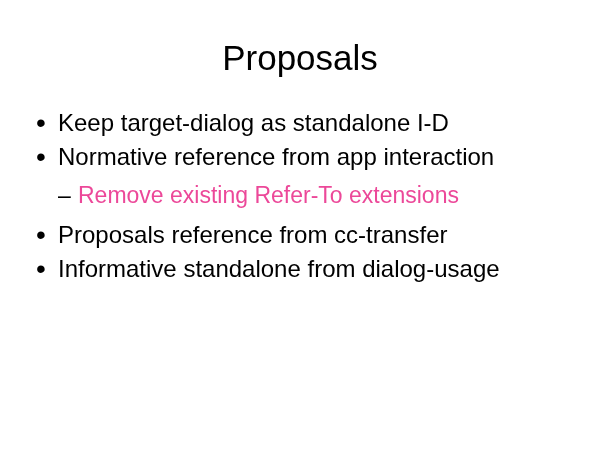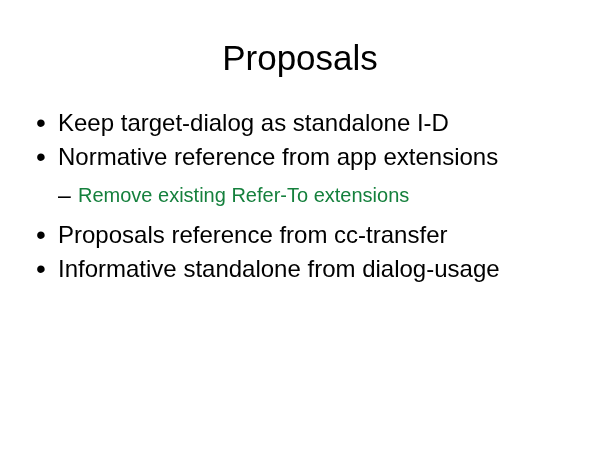--- a/index.html
+++ b/index.html
@@ -94,24 +94,24 @@
     top: 0;
     width: 18px;
     height: 30px;
     line-height: 30px;
     font-size: 23px;
     text-align: left;
     color: #000000;
   }
   .bullet-row.level2 .bullet-text {
     display: block;
-    font-size: 20px;
+    font-size: 23px;
     line-height: 30px;
     white-space: nowrap;
-    color: #15803d;
+    color: #ec4899;
   }
 
   
   .gap-before-sub { margin-top: 6px; }
   .gap-after-sub  { margin-top: 8px; }
 </style>
 </head>
 <body>
 
 <div class="slide">
@@ -120,21 +120,21 @@
 
   <div class="body-list">
 
     <div class="bullet-row level1">
       <span class="marker">•</span>
       <span class="bullet-text">Keep target-dialog as standalone I-D</span>
     </div>
 
     <div class="bullet-row level1">
       <span class="marker">•</span>
-      <span class="bullet-text">Normative reference from app extensions</span>
+      <span class="bullet-text">Normative reference from app interaction</span>
     </div>
 
     <div class="bullet-row level2 gap-before-sub">
       <span class="marker">–</span>
       <span class="bullet-text">Remove existing Refer-To extensions</span>
     </div>
 
     <div class="bullet-row level1 gap-after-sub">
       <span class="marker">•</span>
       <span class="bullet-text">Proposals reference from cc-transfer</span>

